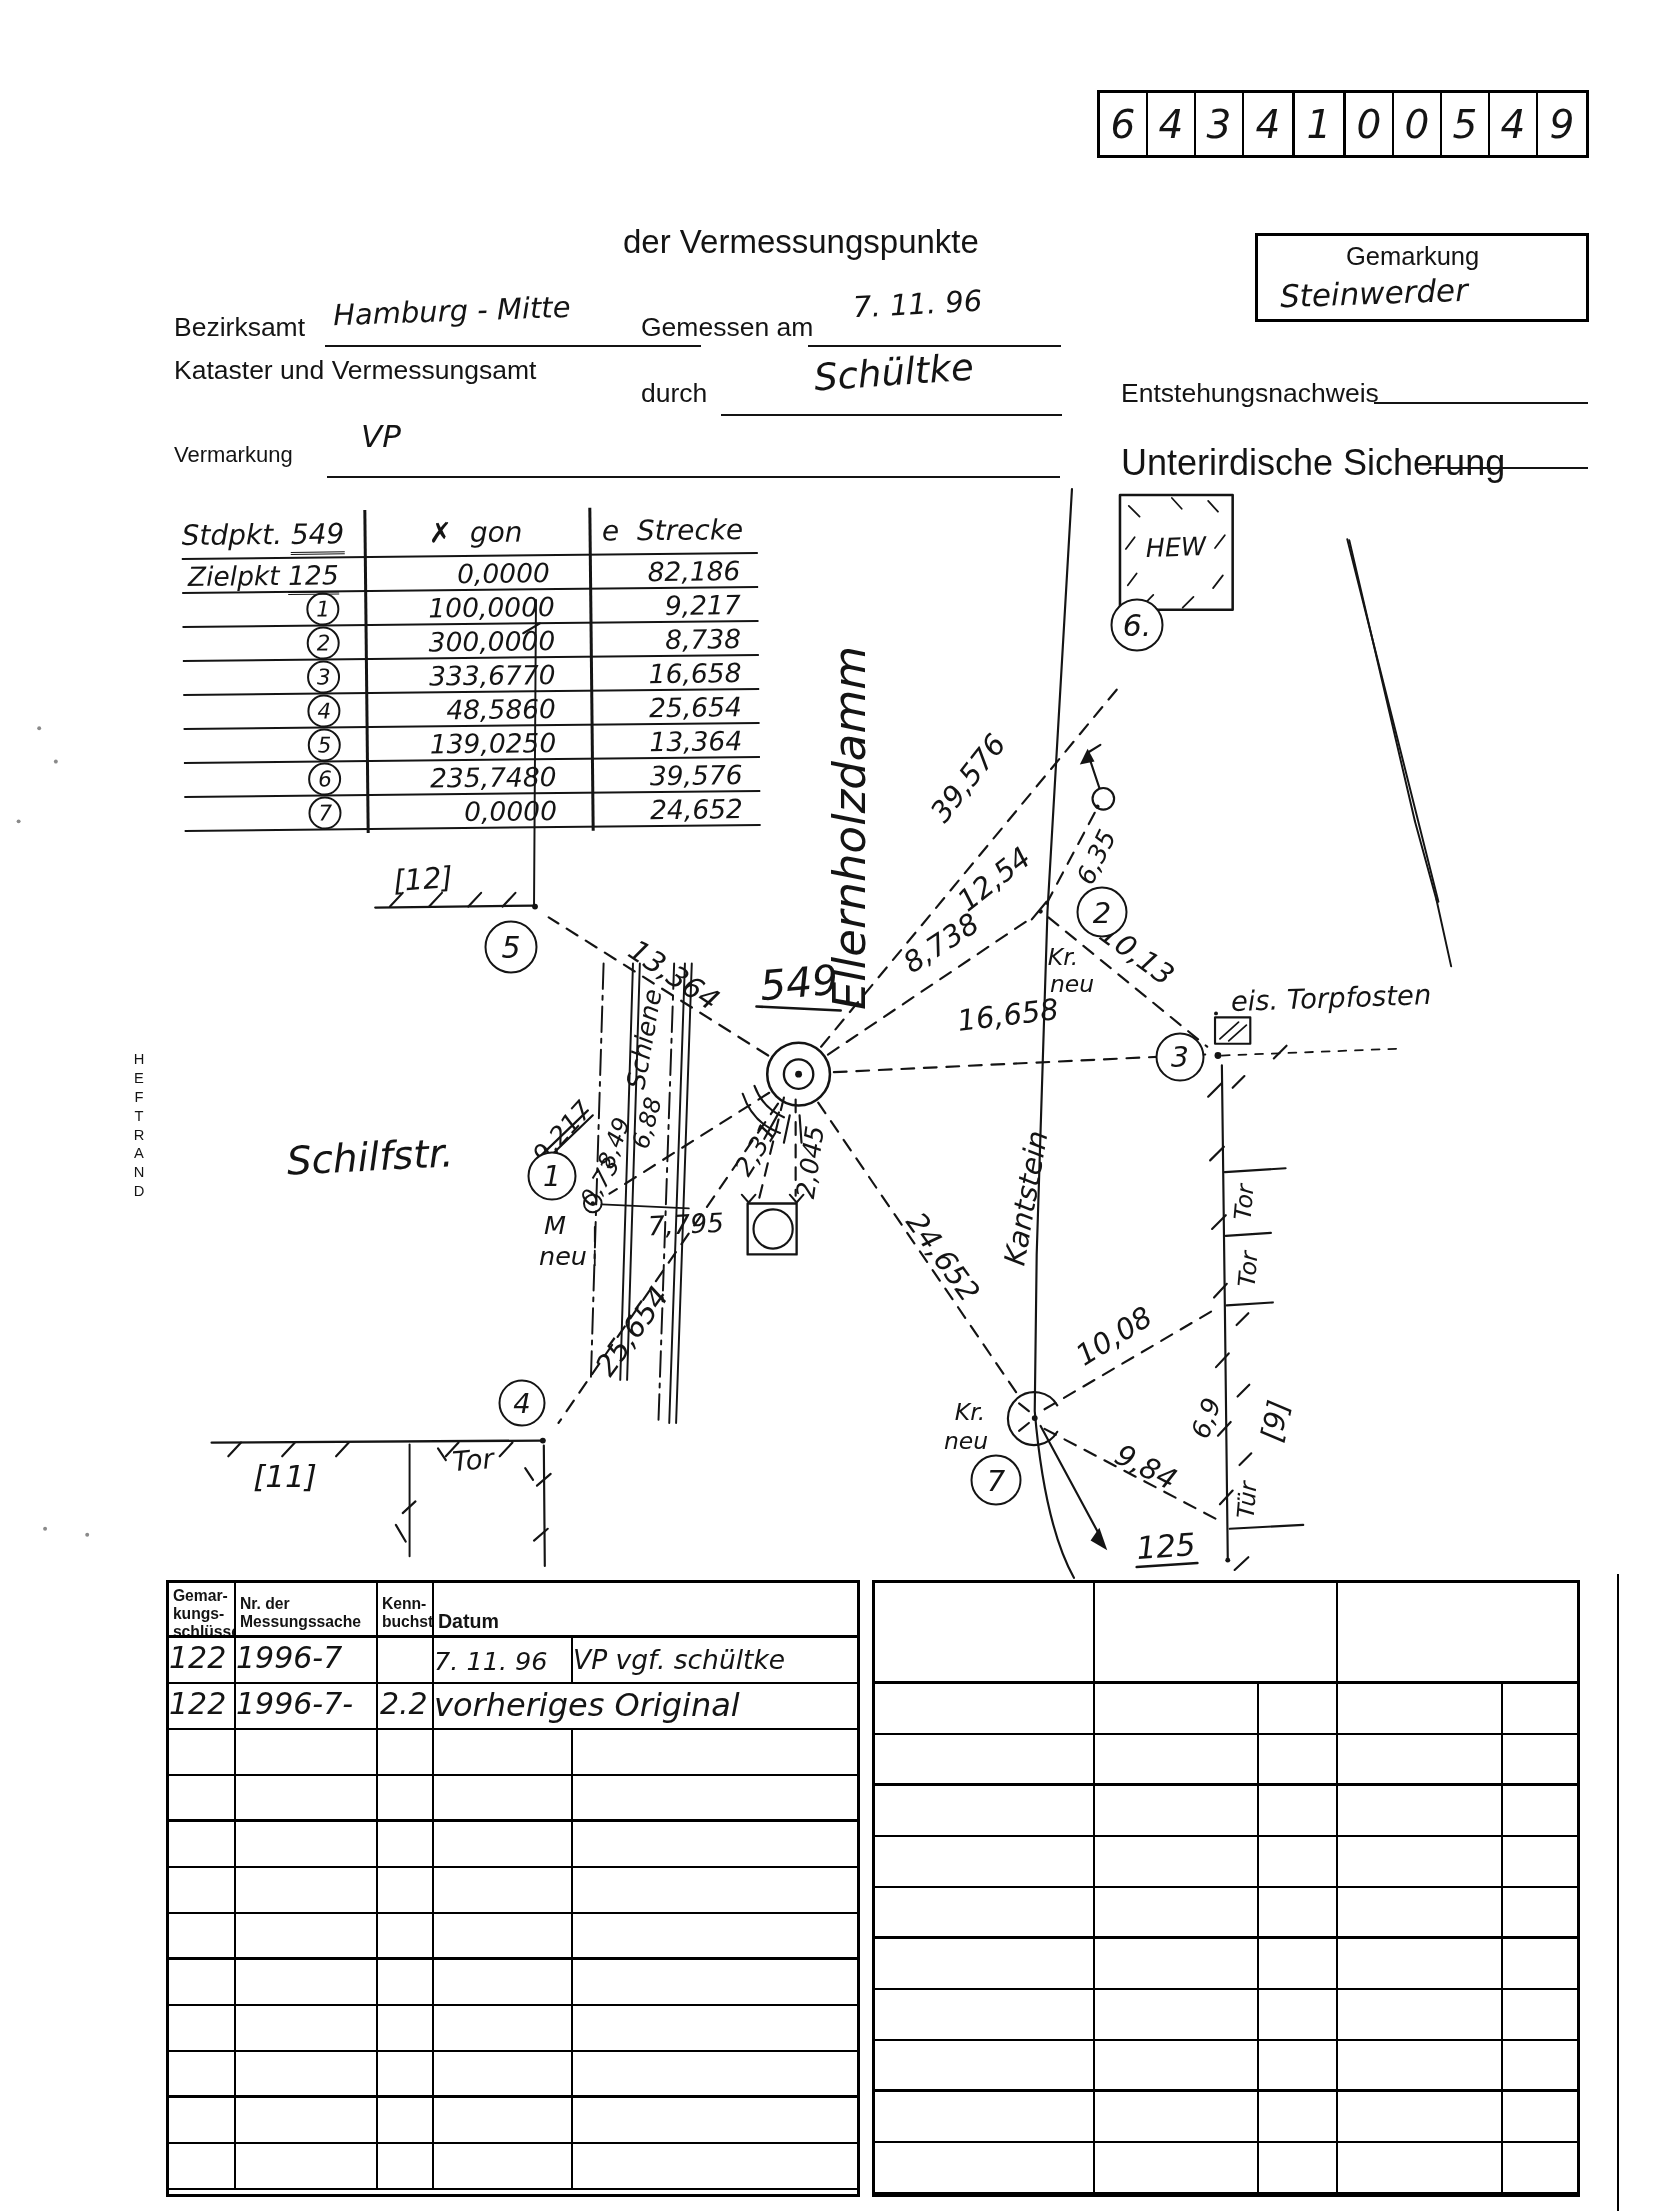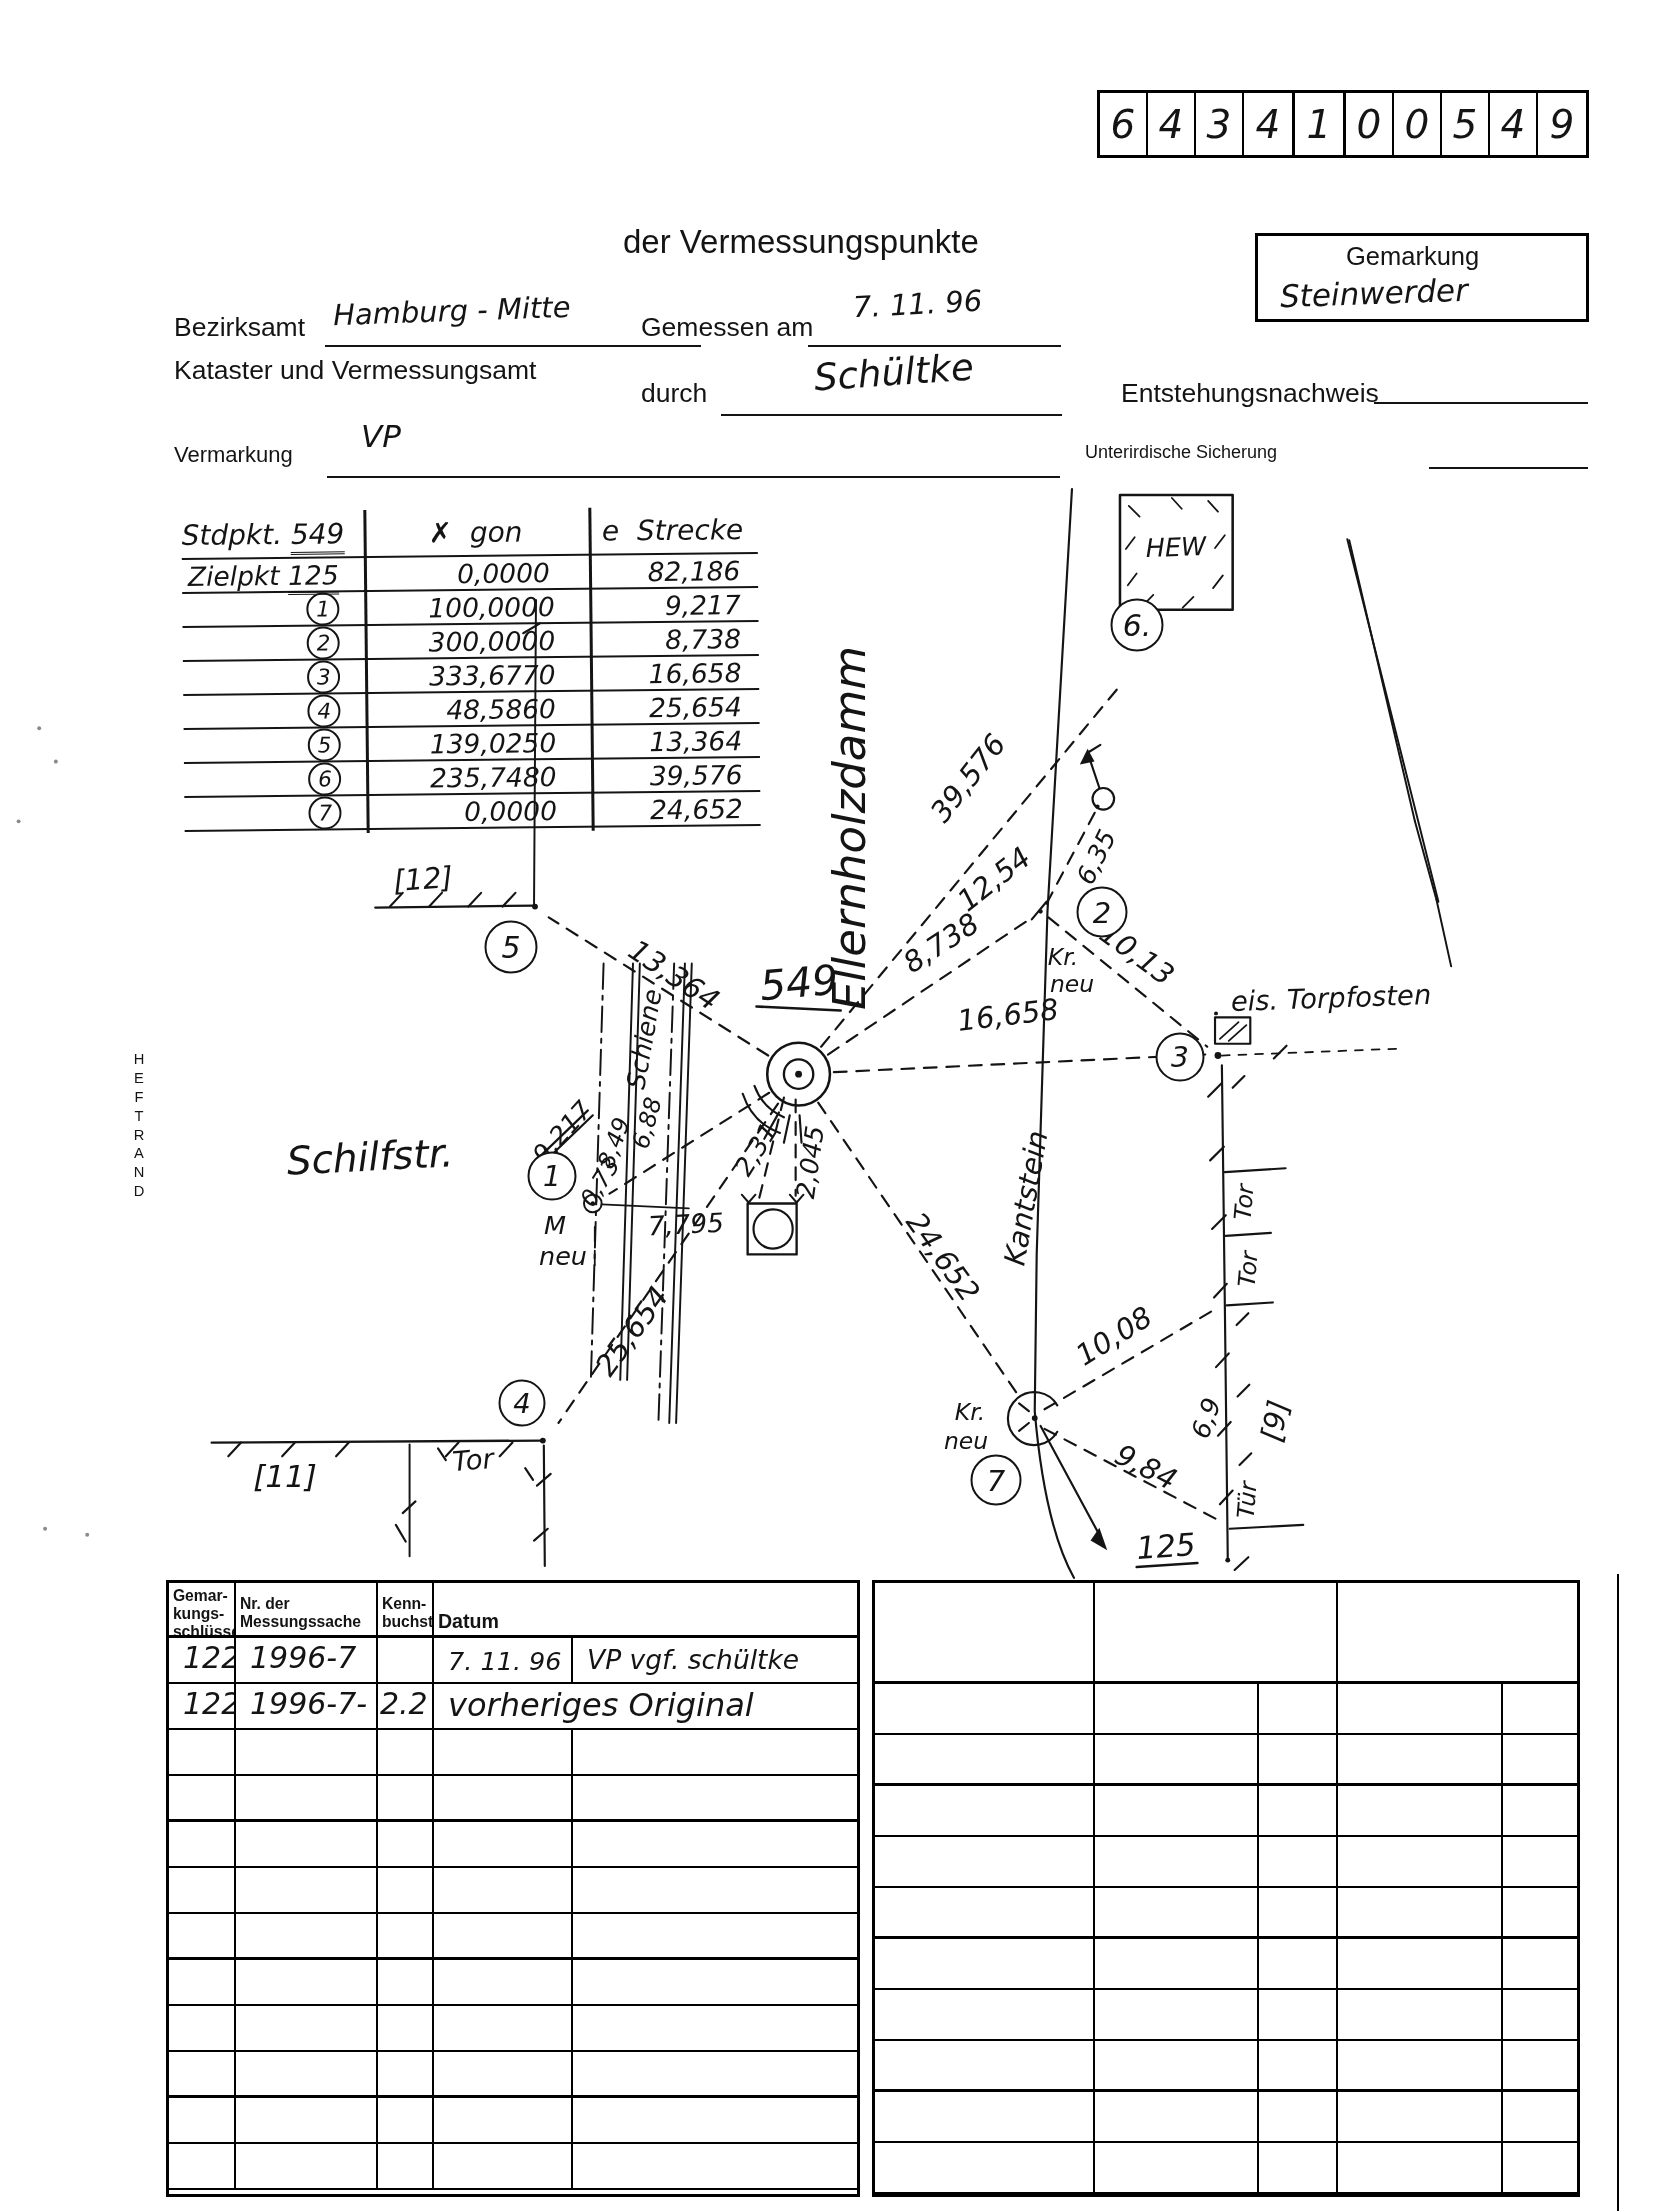--- a/index.html
+++ b/index.html
@@ -38,21 +38,21 @@
   .bt{position:absolute;border:3.9px solid #000;box-sizing:border-box;overflow:hidden;background:transparent}
   .bt-row{display:flex;border-bottom:2px solid #000;box-sizing:border-box}
   .bt-row.thick{border-bottom-width:3.9px}
   .bt-row.bt-head{border-bottom-width:3.9px}
   .bt-cell{border-right:2px solid #000;box-sizing:border-box;height:100%;overflow:hidden}
   .bt-cell:last-child{border-right:none}
   .bt-cell.grow{flex:1}
   .bh{font-size:15.7px;font-weight:bold;line-height:1.15;padding:3.9px 3.9px;white-space:nowrap}
   .bh2{padding-top:11.8px}
   .bh-big{font-size:19.6px;padding-top:27.4px}
-  .bd{font-family:"DejaVu Sans",sans-serif;font-style:italic;font-size:30px;padding:2px 14px;white-space:nowrap}
+  .bd{font-family:"DejaVu Sans",sans-serif;font-style:italic;font-size:30px;padding:2px 0;white-space:nowrap}
   .over{overflow:visible}
   #heftrand{position:absolute;left:131px;top:1051px;writing-mode:vertical-rl;text-orientation:upright;
             font-size:14.7px;letter-spacing:2.9px;color:#141414}
   #page-edge-line{position:absolute;left:1617px;top:1574px;width:2px;height:637px;background:#000}
   svg{position:absolute;left:0;top:0}
 </style>
 </head>
 <body>
 
 <div id="page">
@@ -248,21 +248,21 @@
   <div class="abs hw" style="left:814px;top:351px;font-size:37px;transform:rotate(-4deg)">Schültke</div>
   <div class="uline" style="left:721px;top:414px;width:341px"></div>
 
   <div class="abs pr" style="left:1121px;top:378px;font-size:26.5px">Entstehungsnachweis</div>
   <div class="uline" style="left:1374px;top:402px;width:214px"></div>
 
   <div class="abs pr" style="left:174px;top:442px;font-size:22px">Vermarkung</div>
   <div class="abs hw" style="left:361px;top:418px;font-size:31px">VP</div>
   <div class="uline" style="left:327px;top:476px;width:733px"></div>
 
-  <div class="abs pr" style="left:1085px;top:442px;font-size:18px">Unterirdische Sicherung</div>
+  <div class="abs pr" style="left:1121px;top:442px;font-size:36px">Unterirdische Sicherung</div>
   <div class="uline" style="left:1429px;top:467px;width:159px"></div>
 
   <div id="digit-outer">
     <div class="digit-group">
         <span class="digit-cell">6</span>
         <span class="digit-cell">4</span>
         <span class="digit-cell">3</span>
         <span class="digit-cell">4</span>
       </div>
     <div class="digit-group">

